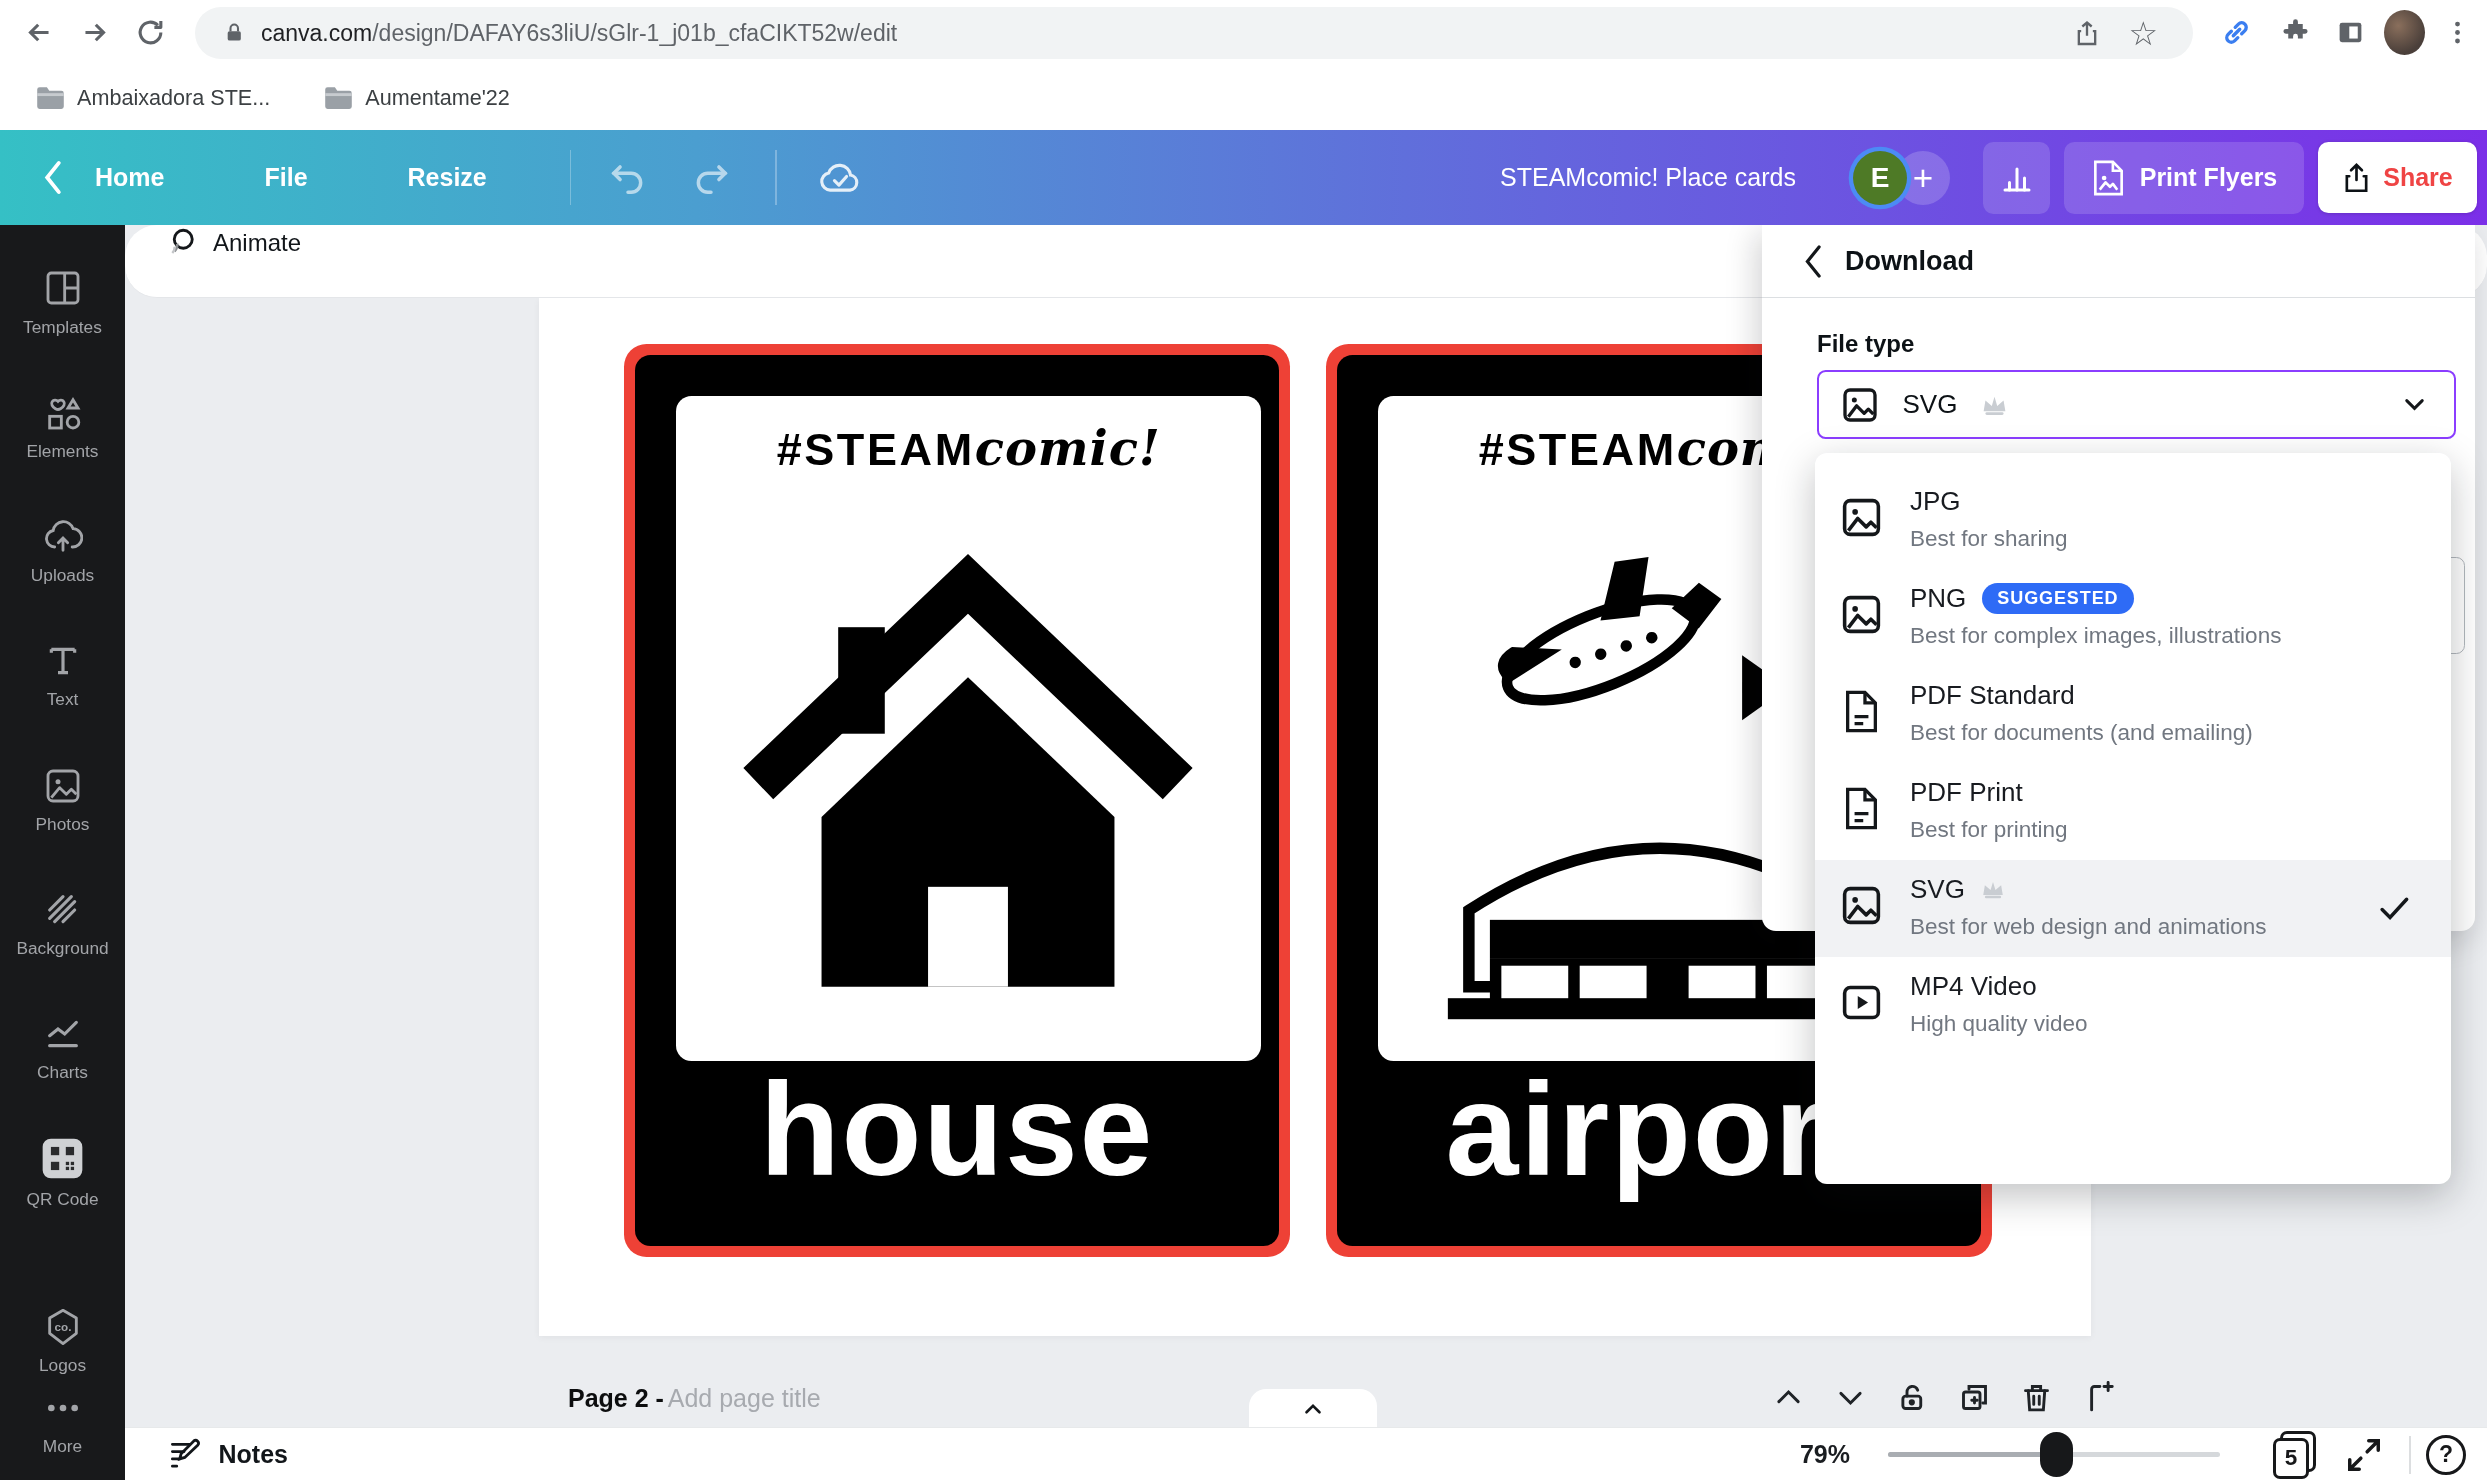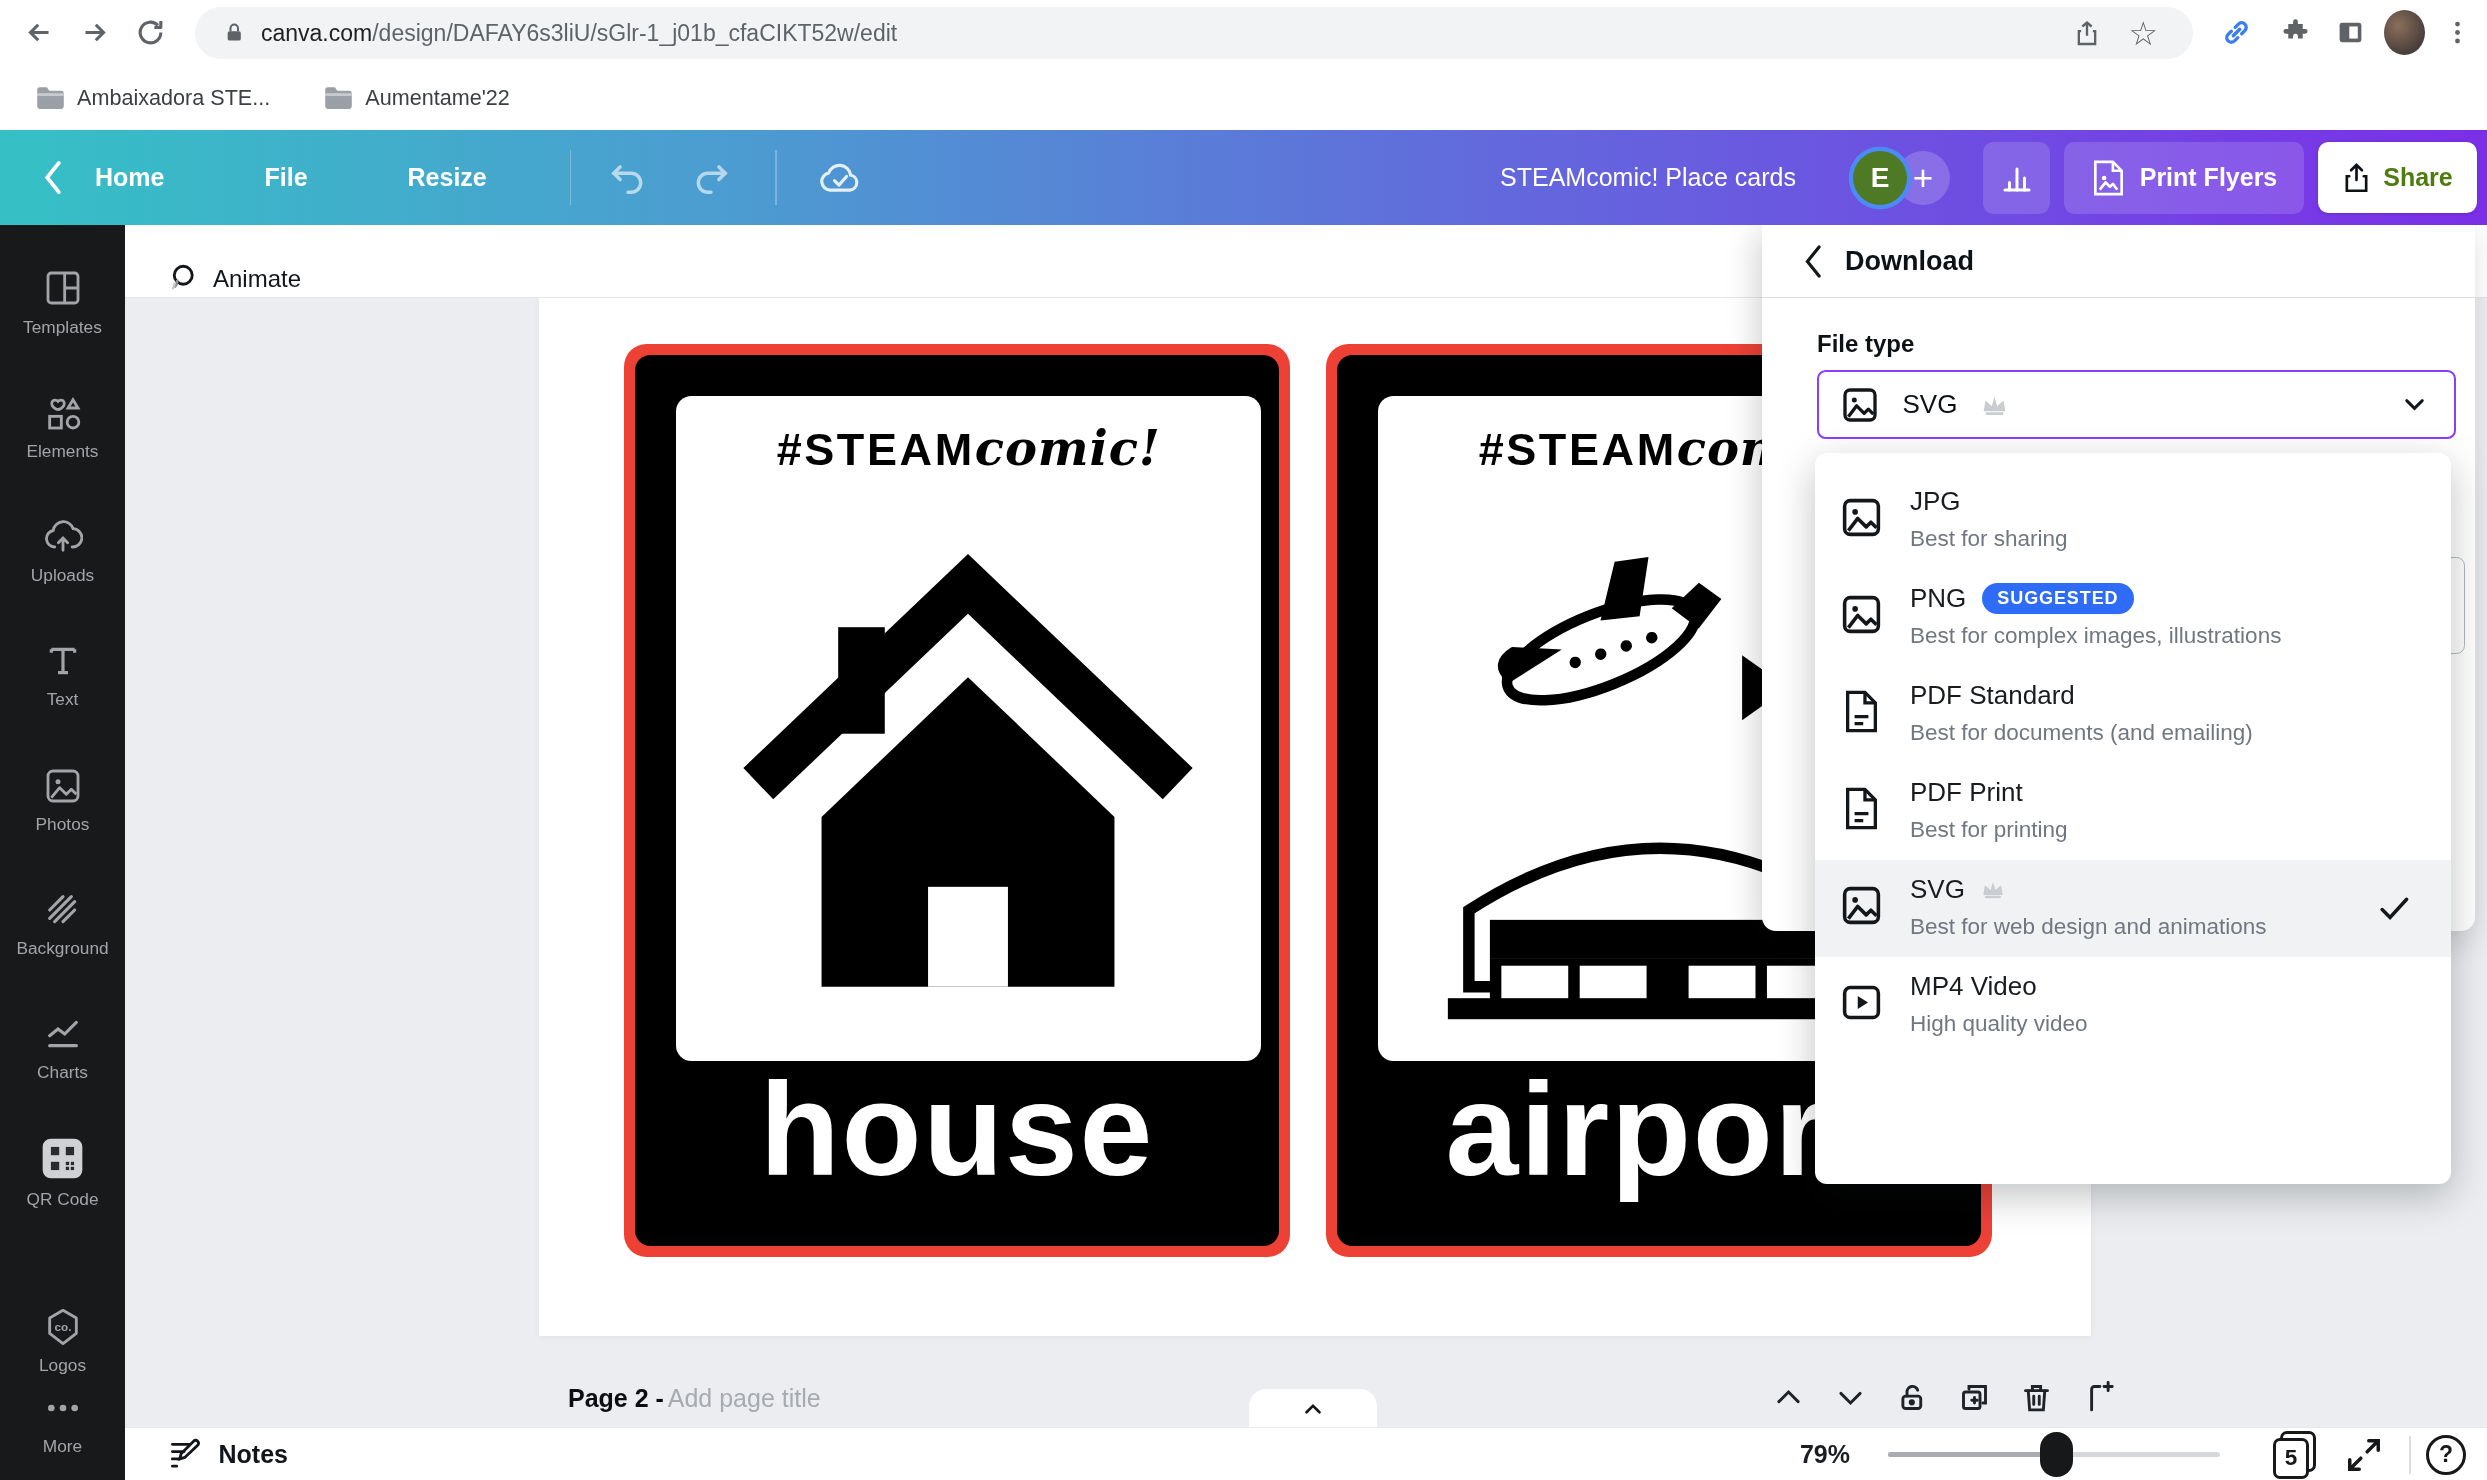--- a/index.html
+++ b/index.html
@@ -21,29 +21,29 @@
     display:flex; align-items:center; color:#fff; }
   .hdr-item { font-size:25px; font-weight:700; color:#fff; }
   .hdr-sep { width:1.7px; height:55px; background:rgba(255,255,255,.28); }
   .hdr-btn { height:72px; border-radius:10.4px; background:rgba(255,255,255,.15); display:flex; align-items:center; justify-content:center; }
   .doc-title { position:absolute; right:691px; font-size:25px; font-weight:400; white-space:nowrap; }
   .avatar { position:absolute; left:1853px; top:21px; width:54px; height:54px; border-radius:50%; background:#4e7a26;
     box-shadow:0 0 0 4.3px #4c8bf5; display:flex; align-items:center; justify-content:center; font-size:28px; font-weight:700; color:#fff; z-index:2;}
   .plus-circle { position:absolute; left:1896px; top:21px; width:54px; height:54px; border-radius:50%; background:rgba(255,255,255,.18);
     display:flex; align-items:center; justify-content:center; font-size:35px; font-weight:400; color:#fff; z-index:1;}
   .share-btn { position:absolute; left:2318px; top:12px; width:159px; height:71px; background:#ffffff; border-radius:10.4px;
-    display:flex; align-items:center; justify-content:center; gap:12px; color:#4d7c0f; font-size:25px; font-weight:700; box-shadow:0 0.9px 3.5px rgba(0,0,0,.15); }
+    display:flex; align-items:center; justify-content:center; gap:12px; color:#ef4444; font-size:25px; font-weight:700; box-shadow:0 0.9px 3.5px rgba(0,0,0,.15); }
 
   
   .sidebar { position:absolute; left:0; top:225px; width:125px; height:1256px; background:#18191b; z-index:40; }
   .side-item { position:absolute; left:0; width:125px; height:121px; display:flex; flex-direction:column; align-items:center; justify-content:center; gap:8.6px; color:#a2a4a8; }
   .side-item .lbl { font-size:17.3px; }
 
   
-  .editor-toolbar { position:absolute; left:125px; top:225px; width:2362px; height:73px; background:#ffffff; border-bottom:1.7px solid #e4e6e9; z-index:10; display:flex; align-items:flex-end; }
+  .editor-toolbar { position:absolute; left:125px; top:225px; width:2362px; height:73px; background:#ffffff; border-bottom:1.7px solid #e4e6e9; z-index:10; display:flex; align-items:flex-start;border-radius:32px; }
   .animate-btn { display:flex; align-items:center; gap:14px; margin-left:38px; color:#12161a; font-size:24px; font-weight:500; }
 
   
   .workspace { position:absolute; left:125px; top:298px; width:2362px; height:1182px; background:#ebedf0; z-index:1; }
   .page { position:absolute; left:414px; top:0px; width:1552px; height:1038px; background:#ffffff; box-shadow:0 1.7px 7px rgba(0,0,0,.05); }
   .card { position:absolute; top:46px; width:666px; height:913px; background:#ee4136; border-radius:22.5px; }
   .card .inner-black { position:absolute; left:11.2px; top:11.2px; right:11.2px; bottom:11.2px; background:#000; border-radius:15.5px; }
   .card .inner-white { position:absolute; left:41px; top:41px; width:585px; height:665px; background:#fff; border-radius:15.5px; }
   .brand-line { position:absolute; top:24px; left:0; width:100%; text-align:center; color:#000; white-space:nowrap; }
   .brand-prefix { font-family:"Liberation Sans",sans-serif; font-weight:700; font-size:45px; letter-spacing:2.6px; }

